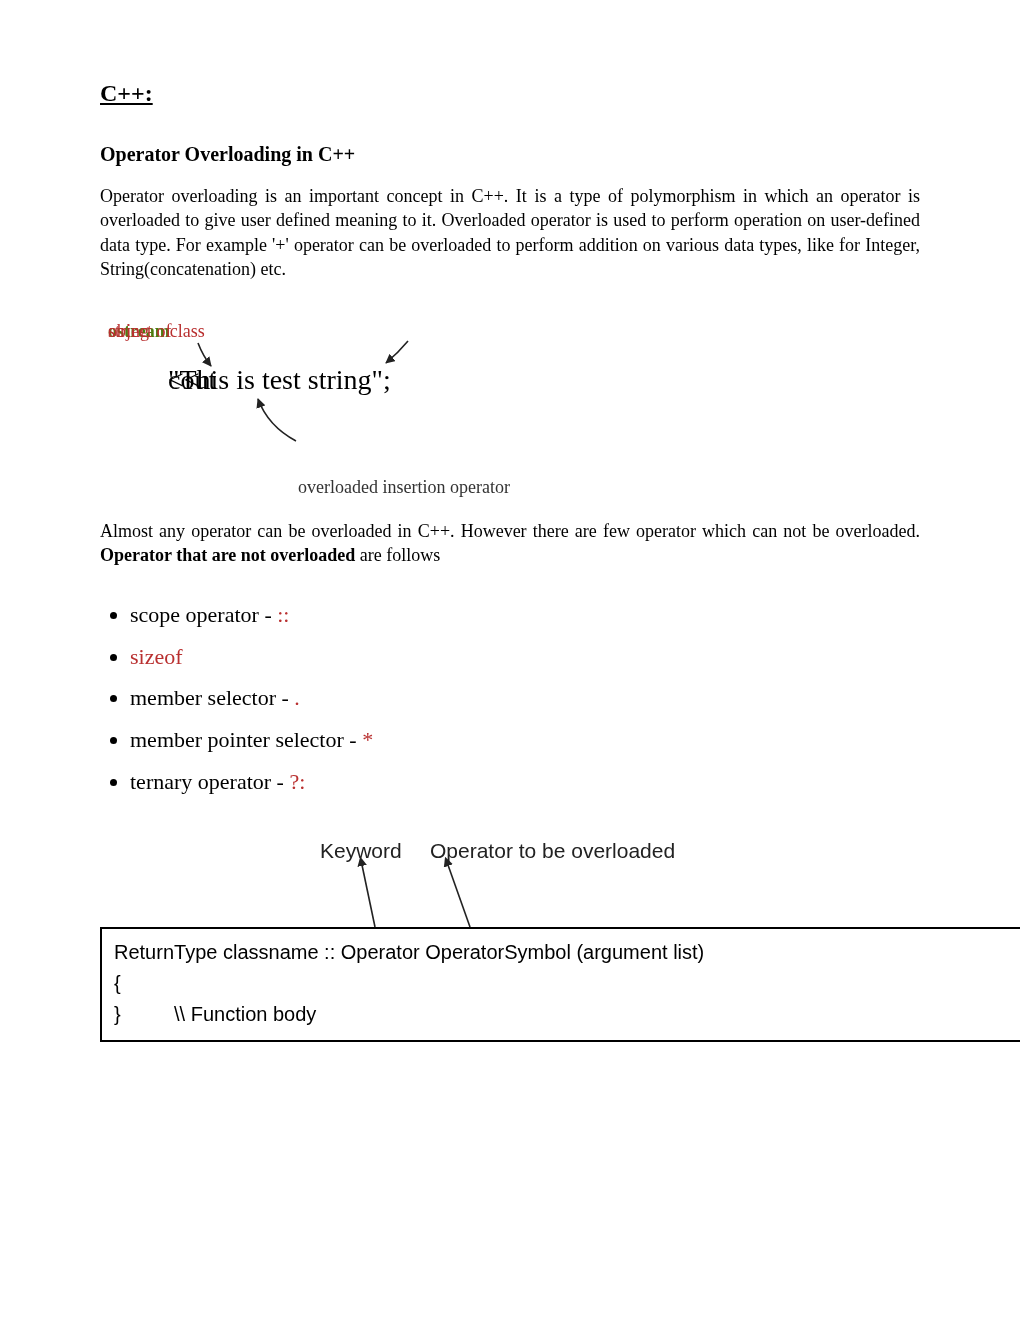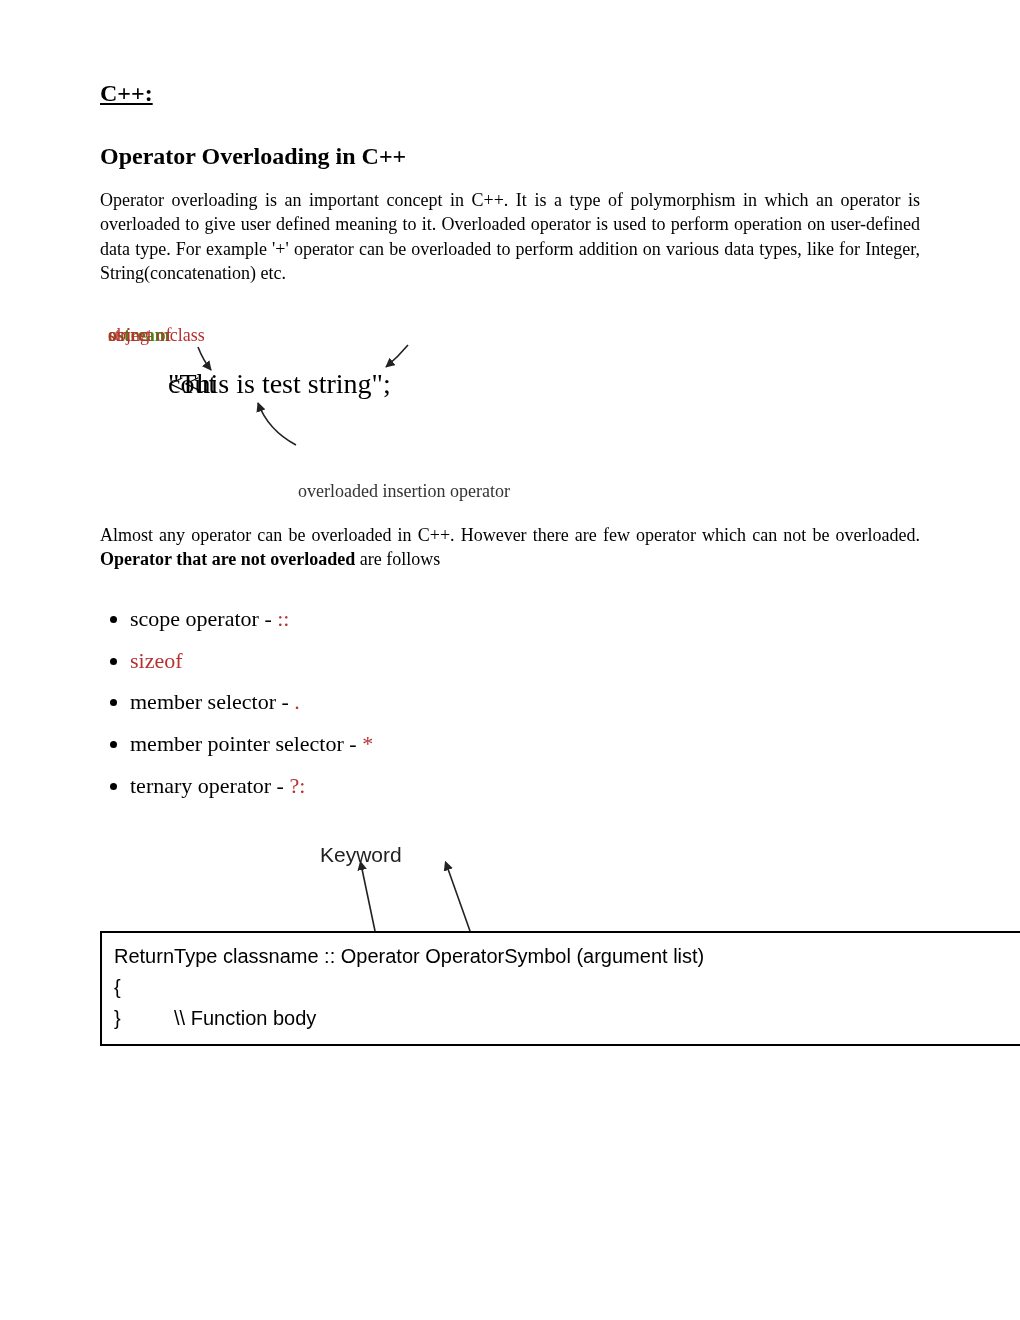--- a/index.html
+++ b/index.html
@@ -15,21 +15,21 @@
     padding: 80px 100px 0 100px;
     box-sizing: border-box;
   }
   .doc-title {
     font-size: 24px;
     font-weight: bold;
     text-decoration: underline;
     margin-bottom: 36px;
   }
   .section-heading {
-    font-size: 24px;
+    font-size: 20px;
     font-weight: bold;
     margin-bottom: 8px;
   }
   .body-para {
     font-size: 18px;
     line-height: 1.35;
     text-align: justify;
     margin-bottom: 40px;
   }
   
@@ -128,20 +128,21 @@
     <li><span>scope operator - </span><span class="code">::</span></li>
     <li><span></span><span class="code">sizeof</span></li>
     <li><span>member selector - </span><span class="code">.</span></li>
     <li><span>member pointer selector - </span><span class="code">*</span></li>
     <li><span>ternary operator - </span><span class="code">?:</span></li>
   </ul>
 
 
   <div class="fig2">
     <span class="lbl2" style="left:220px;top:0;">Keyword</span>
+    <span class="lbl2" style="left:330px;top:0;">Operator to be overloaded</span>
     <svg style="left:0;top:0;" width="800" height="100">
       <defs>
         <marker id="ah2" viewBox="0 0 10 10" refX="1" refY="5" markerWidth="6" markerHeight="6" orient="auto-start-reverse">
           <path d="M 0 0 L 10 5 L 0 10 z" fill="#222"></path>
         </marker>
       </defs>
 
       <line x1="275" y1="88" x2="262" y2="26" stroke="#222" stroke-width="1.6" marker-end="url(#ah2)"></line>
 
       <line x1="370" y1="88" x2="348" y2="26" stroke="#222" stroke-width="1.6" marker-end="url(#ah2)"></line>

